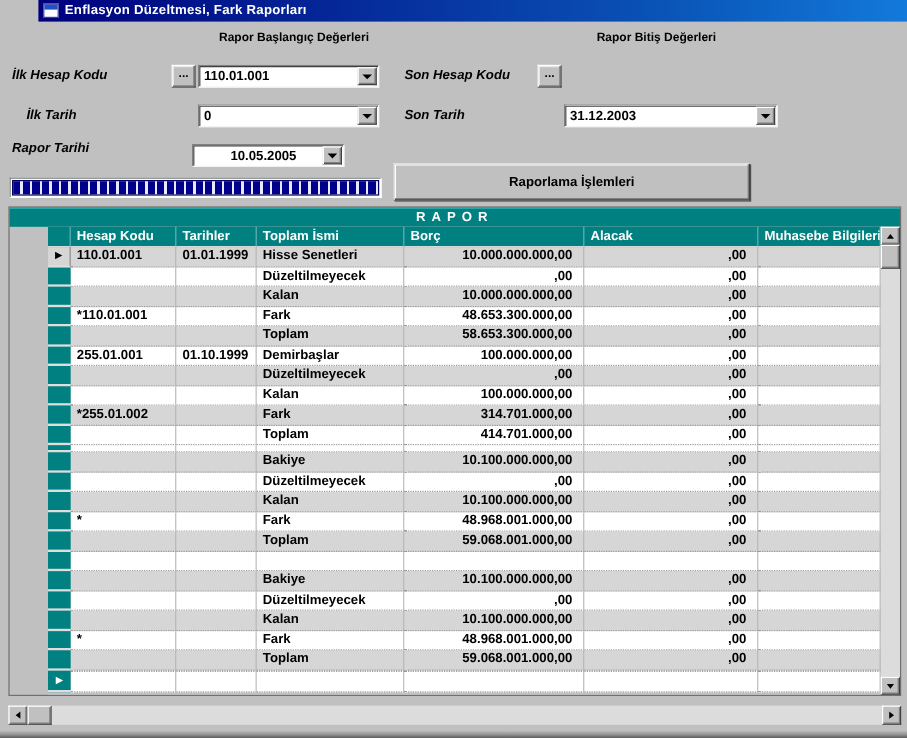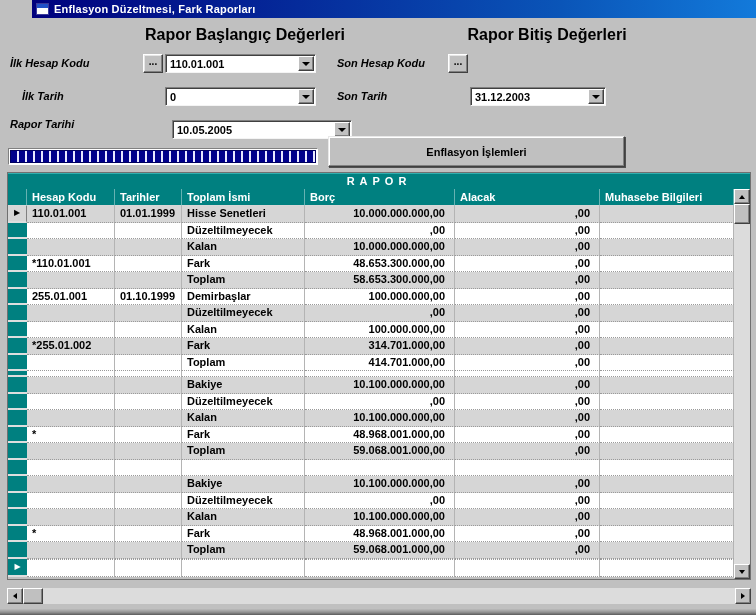--- a/index.html
+++ b/index.html
@@ -25,21 +25,21 @@
   .app-icon::before{
     content:""; position:absolute; left:0; top:0; right:0; height:4px;
     background:#2050c8;
   }
   .title-text {
     color:#fff; font-size:11px; font-weight:bold; margin-left:5px;
     letter-spacing:.2px; white-space:nowrap;
   }
 
   
-  .group-header { position:absolute; font-size:16px; font-weight:bold; color:#000; text-align:center; }
+  .group-header { position:absolute; font-size:10px; font-weight:bold; color:#000; text-align:center; }
   .gh-left  { left:130px; top:26px; width:230px; }
   .gh-right { left:437px; top:26px; width:220px; }
 
   .form-label { position:absolute; font-size:11px; font-weight:bold; color:#000; white-space:nowrap;font-style:italic; }
 
   .browse-btn {
     position:absolute; width:20px; height:19px;
     background:#c0c0c0; font-size:10px; font-weight:bold; line-height:10px;
     border:1px solid; border-color:#fff #404040 #404040 #fff;
     box-shadow: inset -1px -1px 0 #808080, inset 1px 1px 0 #e6e6e6;
@@ -91,21 +91,21 @@
     background:#c0c0c0; border:1px solid #707070;
     display:flex; flex-direction:column;
   }
   .rapor-title{
     height:16px; background:#008080; border-top:1px solid #30b0b0;
     color:#fff; font-size:11px; font-weight:bold;
     letter-spacing:5px; text-align:center; line-height:15px;
     flex:0 0 auto;
   }
   .grid-wrap{ flex:1; display:flex; min-height:0; }
-  .grid-area{ flex:1; display:flex; flex-direction:column; min-width:0; background:#c0c0c0; }
+  .grid-area{ flex:1; display:flex; flex-direction:column; min-width:0; background:#c0c0c0;margin-left:32px; }
 
   .trow{
     display:grid;
     grid-template-columns:19px 88px 67px 123px 150px 145px 1fr;
     flex:0 0 auto;
   }
   .header-row{ height:17px; background:#008080; }
   .header-row .hcell{
     color:#fff; font-size:11px; font-weight:bold; line-height:16px;
     border-right:1px solid #66b2b2; border-bottom:1px solid #d8d8d8;
@@ -198,42 +198,42 @@
 
   <div class="form-label" style="left:10px; top:90px;padding-left:12px;">İlk Tarih</div>
   <div class="combo" style="left:165px; top:87px; width:151px;">
     <span class="combo-value">0</span>
     <span class="combo-arrow-btn">
         <span class="arrow-down-glyph"></span>
       </span>
   </div>
 
   <div class="form-label" style="left:10px; top:118px;">Rapor Tarihi</div>
-  <div class="combo" style="left:172px; top:120px; width:180px;">
+  <div class="combo" style="left:160px; top:120px; width:127px;padding-left:27px;">
     <span class="combo-value">10.05.2005</span>
     <span class="combo-arrow-btn">
         <span class="arrow-down-glyph"></span>
       </span>
   </div>
 
   <div class="form-label" style="left:337px; top:57px;">Son Hesap Kodu</div>
   <div class="browse-btn" style="left:448px; top:54px;">...</div>
 
   <div class="form-label" style="left:337px; top:90px;">Son Tarih</div>
-  <div class="combo" style="left:470px; top:87px; width:136px;">
+  <div class="combo" style="left:470px; top:87px; width:178px;">
     <span class="combo-value">31.12.2003</span>
     <span class="combo-arrow-btn">
         <span class="arrow-down-glyph"></span>
       </span>
   </div>
 
   <div class="progress">
     <div class="progress-fill"></div>
   </div>
-  <button class="big-button">Enflasyon İşlemleri</button>
+  <button class="big-button">Raporlama İşlemleri</button>
 
   <div class="table-panel">
     <div class="rapor-title">RAPOR</div>
     <div class="grid-wrap">
       <div class="grid-area">
         <div class="trow header-row">
           <div class="sel-head"></div>
           <div class="hcell">Hesap Kodu</div>
           <div class="hcell">Tarihler</div>
           <div class="hcell">Toplam İsmi</div>

